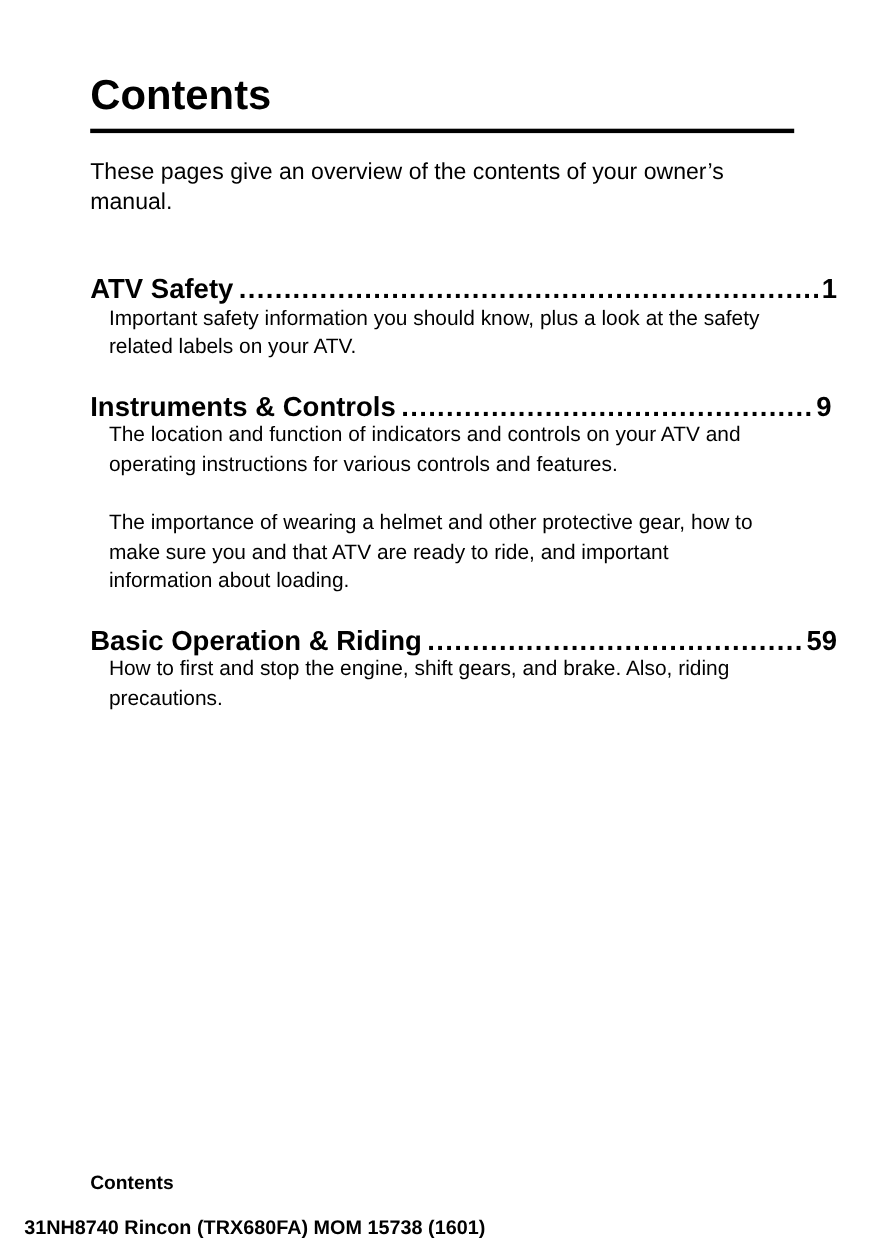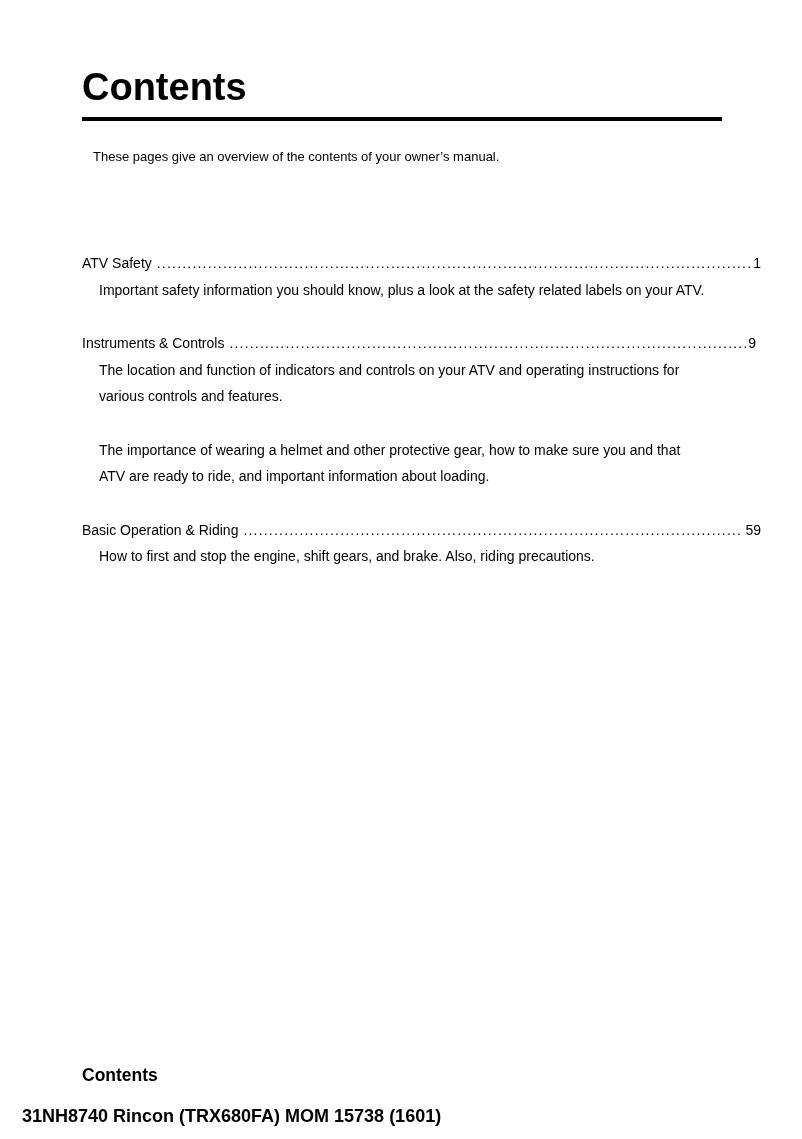--- a/index.html
+++ b/index.html
@@ -28,41 +28,41 @@
     .title-rule {
       position: absolute;
       left: 82px;
       top: 117px;
       width: 640px;
       height: 4px;
       background: #000000;
     }
     .intro {
       position: absolute;
-      left: 93px;
+      left: 82px;
       top: 144px;
       width: 640px;
-      font-size: 13px;
+      font-size: 21px;
       line-height: 26.5px;
     }
     .intro p { margin: 0; }
     .toc {
       position: absolute;
       left: 82px;
       top: 250px;
       width: 680px;
     }
     .toc-entry {
       margin: 0 0 27px 0;
     }
     .toc-heading {
       display: flex;
       align-items: baseline;
-      font-weight: normal;
-      font-size: 14px;
+      font-weight: bold;
+      font-size: 25px;
       line-height: 26.5px;
       width: 679px;
       white-space: nowrap;
       overflow: hidden;
     }
     .toc-heading .label {
       flex: 0 0 auto;
       padding-right: 5px;
     }
     .toc-heading .leader {
@@ -74,21 +74,21 @@
     .toc-heading .leader::before {
       content: "............................................................................................................................................................................";
     }
     .toc-heading .page {
       flex: 0 0 auto;
       padding-left: 2px;
     }
     .toc-desc {
       margin: 0 0 0 17px;
       width: 620px;
-      font-size: 14px;
+      font-size: 19px;
       line-height: 26.5px;
     }
     .footer-label {
       position: absolute;
       left: 82px;
       top: 1064px;
       font-size: 17.5px;
       font-weight: bold;
       line-height: 22px;
     }

